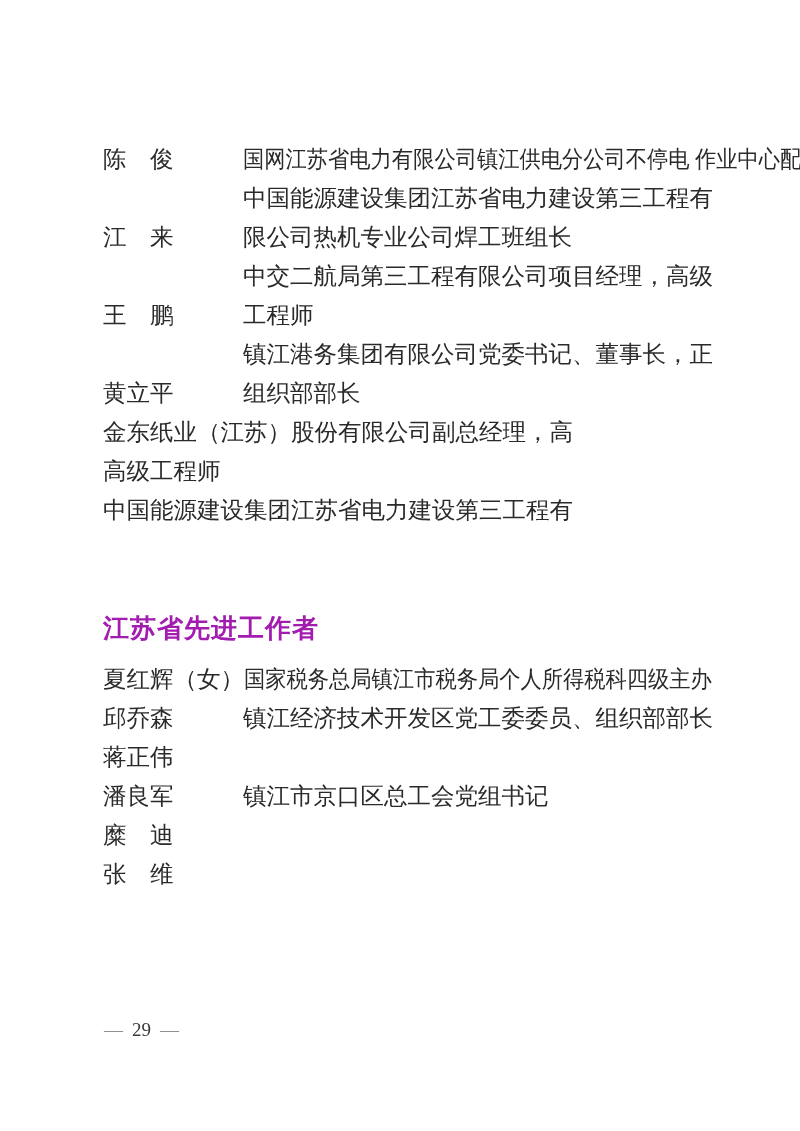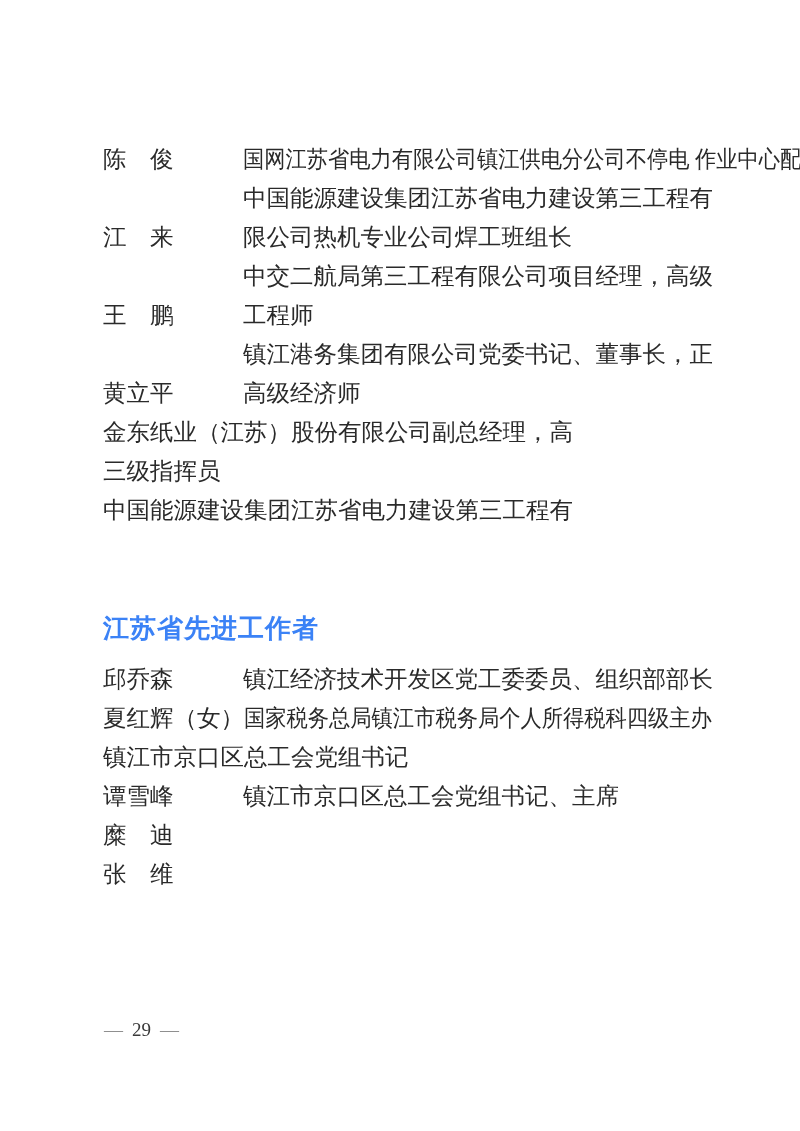--- a/index.html
+++ b/index.html
@@ -36,21 +36,21 @@
     transform-origin: 0 50%;
   }
 
   .section-heading {
     position: absolute;
     left: 103px;
     top: 609px;
     font-family: "Liberation Sans", "DejaVu Sans", sans-serif;
     font-size: 26px;
     font-weight: 700;
-    color: #3b82f6;
+    color: #a21caf;
     line-height: 39px;
     letter-spacing: 1px;
   }
 
   .page-footer {
     position: absolute;
     left: 104px;
     top: 1019px;
     display: flex;
     align-items: center;
@@ -77,50 +77,48 @@
 限公司热机专业公司焊工班组长</div>
   </div>
       <div class="entry">
     <div class="entry-name">王　鹏</div>
     <div class="entry-desc">中交二航局第三工程有限公司项目经理，高级
 工程师</div>
   </div>
       <div class="entry">
     <div class="entry-name">黄立平</div>
     <div class="entry-desc">镇江港务集团有限公司党委书记、董事长，正
-高级经济师</div>
+组织部部长</div>
   </div>
       <div class="entry">
     <div class="entry-desc">金东纸业（江苏）股份有限公司副总经理，高
-三级指挥员</div>
+高级工程师</div>
   </div>
       <div class="entry">
     <div class="entry-desc">中国能源建设集团江苏省电力建设第三工程有</div>
   </div>
     </section>
 
   <h2 class="section-heading">江苏省先进工作者</h2>
 
   <section class="entry-list" id="section-1">
       <div class="entry">
+    <div class="entry-name">夏红辉（女）</div>
+    <div class="entry-desc condensed">国家税务总局镇江市税务局个人所得税科四级主办</div>
+  </div>
+      <div class="entry">
     <div class="entry-name">邱乔森</div>
     <div class="entry-desc">镇江经济技术开发区党工委委员、组织部部长</div>
   </div>
       <div class="entry">
-    <div class="entry-name">夏红辉（女）</div>
-    <div class="entry-desc condensed">国家税务总局镇江市税务局个人所得税科四级主办</div>
+    <div class="entry-name">蒋正伟</div>
   </div>
       <div class="entry">
-  </div>
-      <div class="entry">
+    <div class="entry-name">潘良军</div>
     <div class="entry-desc">镇江市京口区总工会党组书记</div>
-  </div>
-      <div class="entry">
-    <div class="entry-name">谭雪峰</div>
-    <div class="entry-desc">镇江市京口区总工会党组书记、主席</div>
   </div>
       <div class="entry">
     <div class="entry-name">糜　迪</div>
   </div>
       <div class="entry">
     <div class="entry-name">张　维</div>
   </div>
     </section>
 
   <footer class="page-footer">

